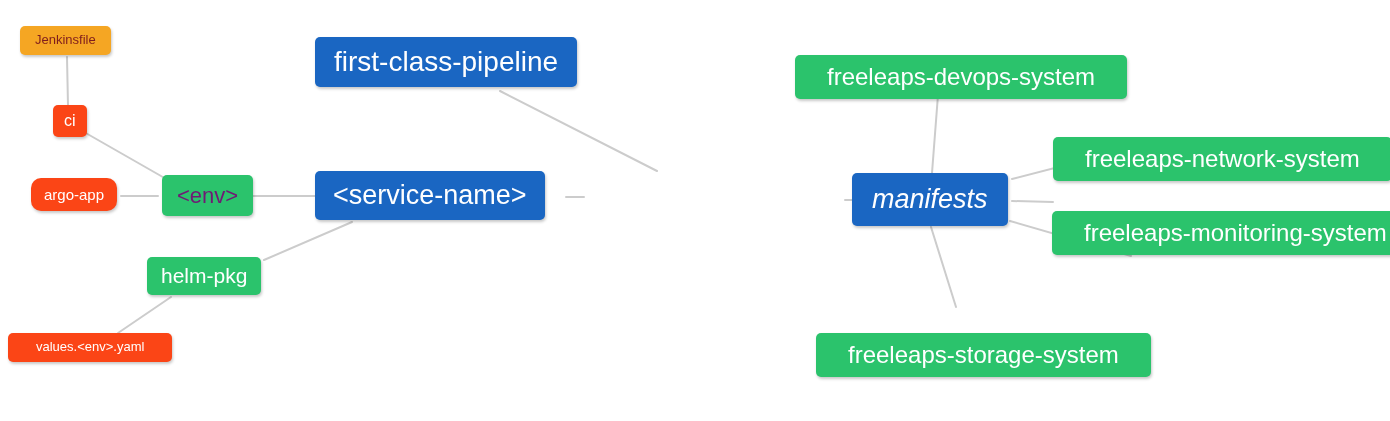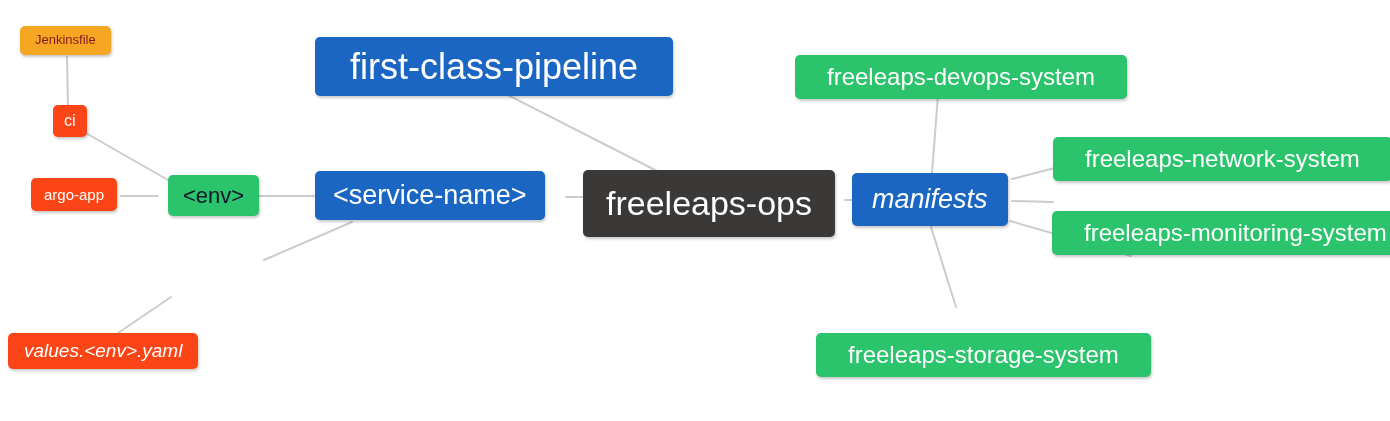--- a/index.html
+++ b/index.html
@@ -33,26 +33,26 @@
     color: #ffffff;
     border-radius: 5px;
     white-space: nowrap;
     box-shadow: 1px 2px 3px rgba(0,0,0,0.22);
     line-height: 1.15;
     cursor: default;
   }
   
   .sz-xs  { font-size: 13px; padding: 7px 15px; }
   .sz-ci  { font-size: 16px; padding: 7px 11px; }
-  .sz-sm  { font-size: 15px; padding: 8px 13px; }
-  .sz-val { font-size: 19px; padding: 7px 16px; font-style: italic; }
+  .sz-sm  { font-size: 15px; padding: 8px 13px; border-radius: 10px; }
+  .sz-val { font-size: 13px; padding: 7px 28px; }
   .sz-env { font-size: 22px; padding: 8px 15px; }
   .sz-hlm { font-size: 21px; padding: 7px 14px; }
   .sz-grn { font-size: 24px; padding: 8px 32px; margin-top: 26px; }
-  .sz-blu { font-size: 36px; padding: 9px 35px; }
+  .sz-blu { font-size: 28px; padding: 9px 19px; }
   .sz-svc { font-size: 27px; padding: 9px 18px; }
   .sz-ops { font-size: 34px; padding: 14px 23px; }
   .sz-man { font-size: 27px; padding: 11px 20px; }
 </style>
 </head>
 <body>
 
 <div class="canvas" style="background: rgb(255, 255, 255);">
 
   <svg class="edge-layer" viewBox="0 0 1390 421" xmlns="http://www.w3.org/2000/svg">
@@ -68,24 +68,24 @@
     <line x1="940" y1="69" x2="932" y2="173" stroke="#cccccc"></line>
     <line x1="1012" y1="179" x2="1128" y2="149" stroke="#cccccc"></line>
     <line x1="1012" y1="201" x2="1053" y2="202" stroke="#cccccc"></line>
     <line x1="1010" y1="221" x2="1131" y2="256" stroke="#cccccc"></line>
     <line x1="931" y1="227" x2="956" y2="307" stroke="#cccccc"></line>
   </svg>
 
   <div class="node sz-xs" style="left: 20px; top: 26px; background: rgb(245, 166, 35); color: #7f1d1d;">Jenkinsfile</div>
   <div class="node sz-ci" style="left: 53px; top: 105px; background: rgb(251, 69, 22); color: rgb(255, 255, 255);">ci</div>
   <div class="node sz-sm" style="left: 31px; top: 178px; background: rgb(251, 69, 22); color: rgb(255, 255, 255);">argo-app</div>
-  <div class="node sz-env" style="left: 168px; top: 175px; background: rgb(43, 195, 108); color: #0f172a;">&lt;env&gt;</div>
+  <div class="node sz-env" style="left: 162px; top: 175px; background: rgb(43, 195, 108); color: #701a75;">&lt;env&gt;</div>
+  <div class="node sz-hlm" style="left: 147px; top: 257px; background: rgb(43, 195, 108); color: rgb(255, 255, 255);">helm-pkg</div>
   <div class="node sz-val" style="left: 8px; top: 333px; background: rgb(251, 69, 22); color: rgb(255, 255, 255);">values.&lt;env&gt;.yaml</div>
   <div class="node sz-blu" style="left: 315px; top: 37px; background: rgb(26, 102, 194); color: rgb(255, 255, 255);">first-class-pipeline</div>
   <div class="node sz-svc" style="left: 315px; top: 171px; background: rgb(26, 102, 194); color: rgb(255, 255, 255);">&lt;service-name&gt;</div>
-  <div class="node sz-ops" style="left: 583px; top: 170px; background: rgb(59, 56, 56); color: rgb(255, 255, 255);">freeleaps-ops</div>
   <div class="node sz-man" style="left: 852px; top: 173px; background: rgb(26, 102, 194); color: rgb(255, 255, 255); font-style: italic;">manifests</div>
   <div class="node sz-grn" style="left: 795px; top: 29px; background: rgb(43, 195, 108); color: rgb(255, 255, 255);">freeleaps-devops-system</div>
   <div class="node sz-grn" style="left: 1053px; top: 111px; background: rgb(43, 195, 108); color: rgb(255, 255, 255);">freeleaps-network-system</div>
   <div class="node sz-grn" style="left: 1052px; top: 185px; background: rgb(43, 195, 108); color: rgb(255, 255, 255);">freeleaps-monitoring-system</div>
   <div class="node sz-grn" style="left: 816px; top: 307px; background: rgb(43, 195, 108); color: rgb(255, 255, 255);">freeleaps-storage-system</div>
 
 </div>
 
 </body></html>

